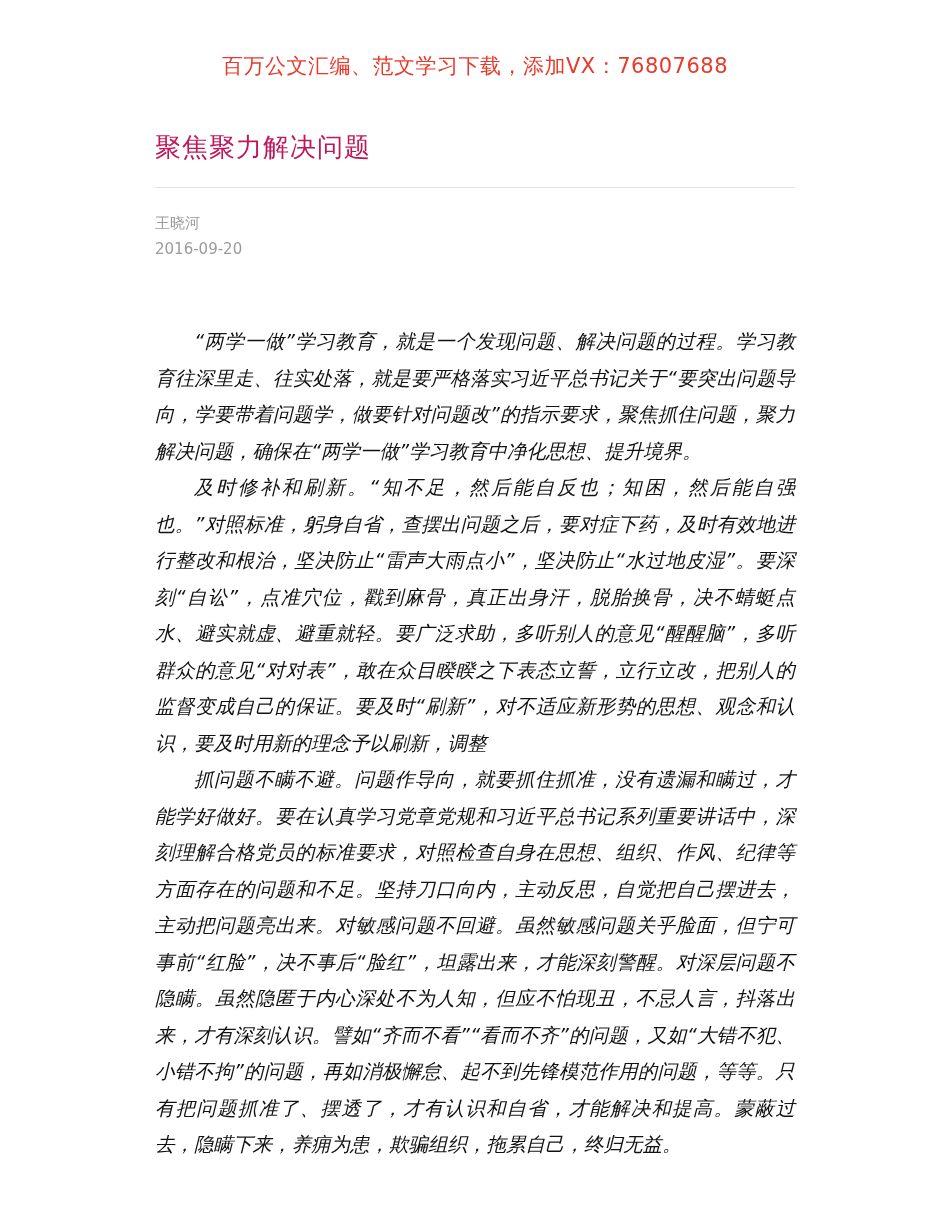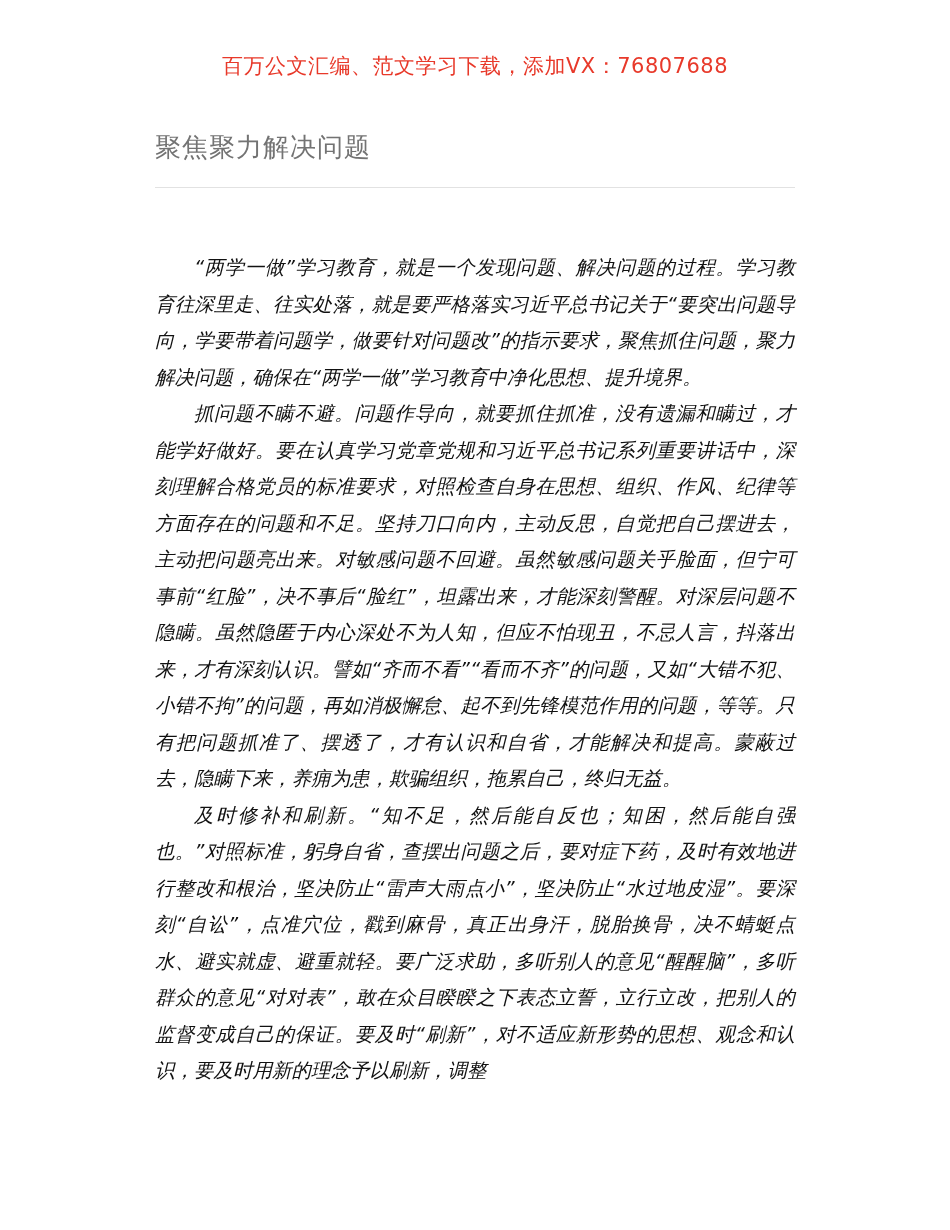--- a/index.html
+++ b/index.html
@@ -35,21 +35,21 @@
   }
   .content {
     position: absolute;
     top: 130px;
     left: 155px;
     width: 640px;
   }
   .article-title {
     font-size: 26px;
     font-weight: normal;
-    color: #737373;
+    color: #be185d;
     margin: 0;
     padding: 0 0 22px 0;
     font-family: "DejaVu Sans", sans-serif;
     letter-spacing: 1px;
   }
   .title-rule {
     border: 0;
     border-top: 1px solid #e2e2e2;
     margin: 0 0 22px 0;
     width: 640px;
@@ -84,21 +84,25 @@
 <div class="page">
 
   <div class="promo-banner">百万公文汇编、范文学习下载，添加VX：76807688</div>
 
   <div class="content">
 
     <h1 class="article-title">聚焦聚力解决问题</h1>
 
     <hr class="title-rule">
 
+    <div class="meta">
+      <div>王晓河</div>
+      <div>2016-09-20</div>
+    </div>
 
     <div class="body-text">
       <p>“两学一做”学习教育，就是一个发现问题、解决问题的过程。学习教育往深里走、往实处落，就是要严格落实习近平总书记关于“要突出问题导向，学要带着问题学，做要针对问题改”的指示要求，聚焦抓住问题，聚力解决问题，确保在“两学一做”学习教育中净化思想、提升境界。</p>
+      <p>及时修补和刷新。“知不足，然后能自反也；知困，然后能自强也。”对照标准，躬身自省，查摆出问题之后，要对症下药，及时有效地进行整改和根治，坚决防止“雷声大雨点小”，坚决防止“水过地皮湿”。要深刻“自讼”，点准穴位，戳到麻骨，真正出身汗，脱胎换骨，决不蜻蜓点水、避实就虚、避重就轻。要广泛求助，多听别人的意见“醒醒脑”，多听群众的意见“对对表”，敢在众目睽睽之下表态立誓，立行立改，把别人的监督变成自己的保证。要及时“刷新”，对不适应新形势的思想、观念和认识，要及时用新的理念予以刷新，调整</p>
       <p>抓问题不瞒不避。问题作导向，就要抓住抓准，没有遗漏和瞒过，才能学好做好。要在认真学习党章党规和习近平总书记系列重要讲话中，深刻理解合格党员的标准要求，对照检查自身在思想、组织、作风、纪律等方面存在的问题和不足。坚持刀口向内，主动反思，自觉把自己摆进去，主动把问题亮出来。对敏感问题不回避。虽然敏感问题关乎脸面，但宁可事前“红脸”，决不事后“脸红”，坦露出来，才能深刻警醒。对深层问题不隐瞒。虽然隐匿于内心深处不为人知，但应不怕现丑，不忌人言，抖落出来，才有深刻认识。譬如“齐而不看”“看而不齐”的问题，又如“大错不犯、小错不拘”的问题，再如消极懈怠、起不到先锋模范作用的问题，等等。只有把问题抓准了、摆透了，才有认识和自省，才能解决和提高。蒙蔽过去，隐瞒下来，养痈为患，欺骗组织，拖累自己，终归无益。</p>
-      <p>及时修补和刷新。“知不足，然后能自反也；知困，然后能自强也。”对照标准，躬身自省，查摆出问题之后，要对症下药，及时有效地进行整改和根治，坚决防止“雷声大雨点小”，坚决防止“水过地皮湿”。要深刻“自讼”，点准穴位，戳到麻骨，真正出身汗，脱胎换骨，决不蜻蜓点水、避实就虚、避重就轻。要广泛求助，多听别人的意见“醒醒脑”，多听群众的意见“对对表”，敢在众目睽睽之下表态立誓，立行立改，把别人的监督变成自己的保证。要及时“刷新”，对不适应新形势的思想、观念和认识，要及时用新的理念予以刷新，调整</p>
     </div>
 
   </div>
 </div>
 
 </body></html>

